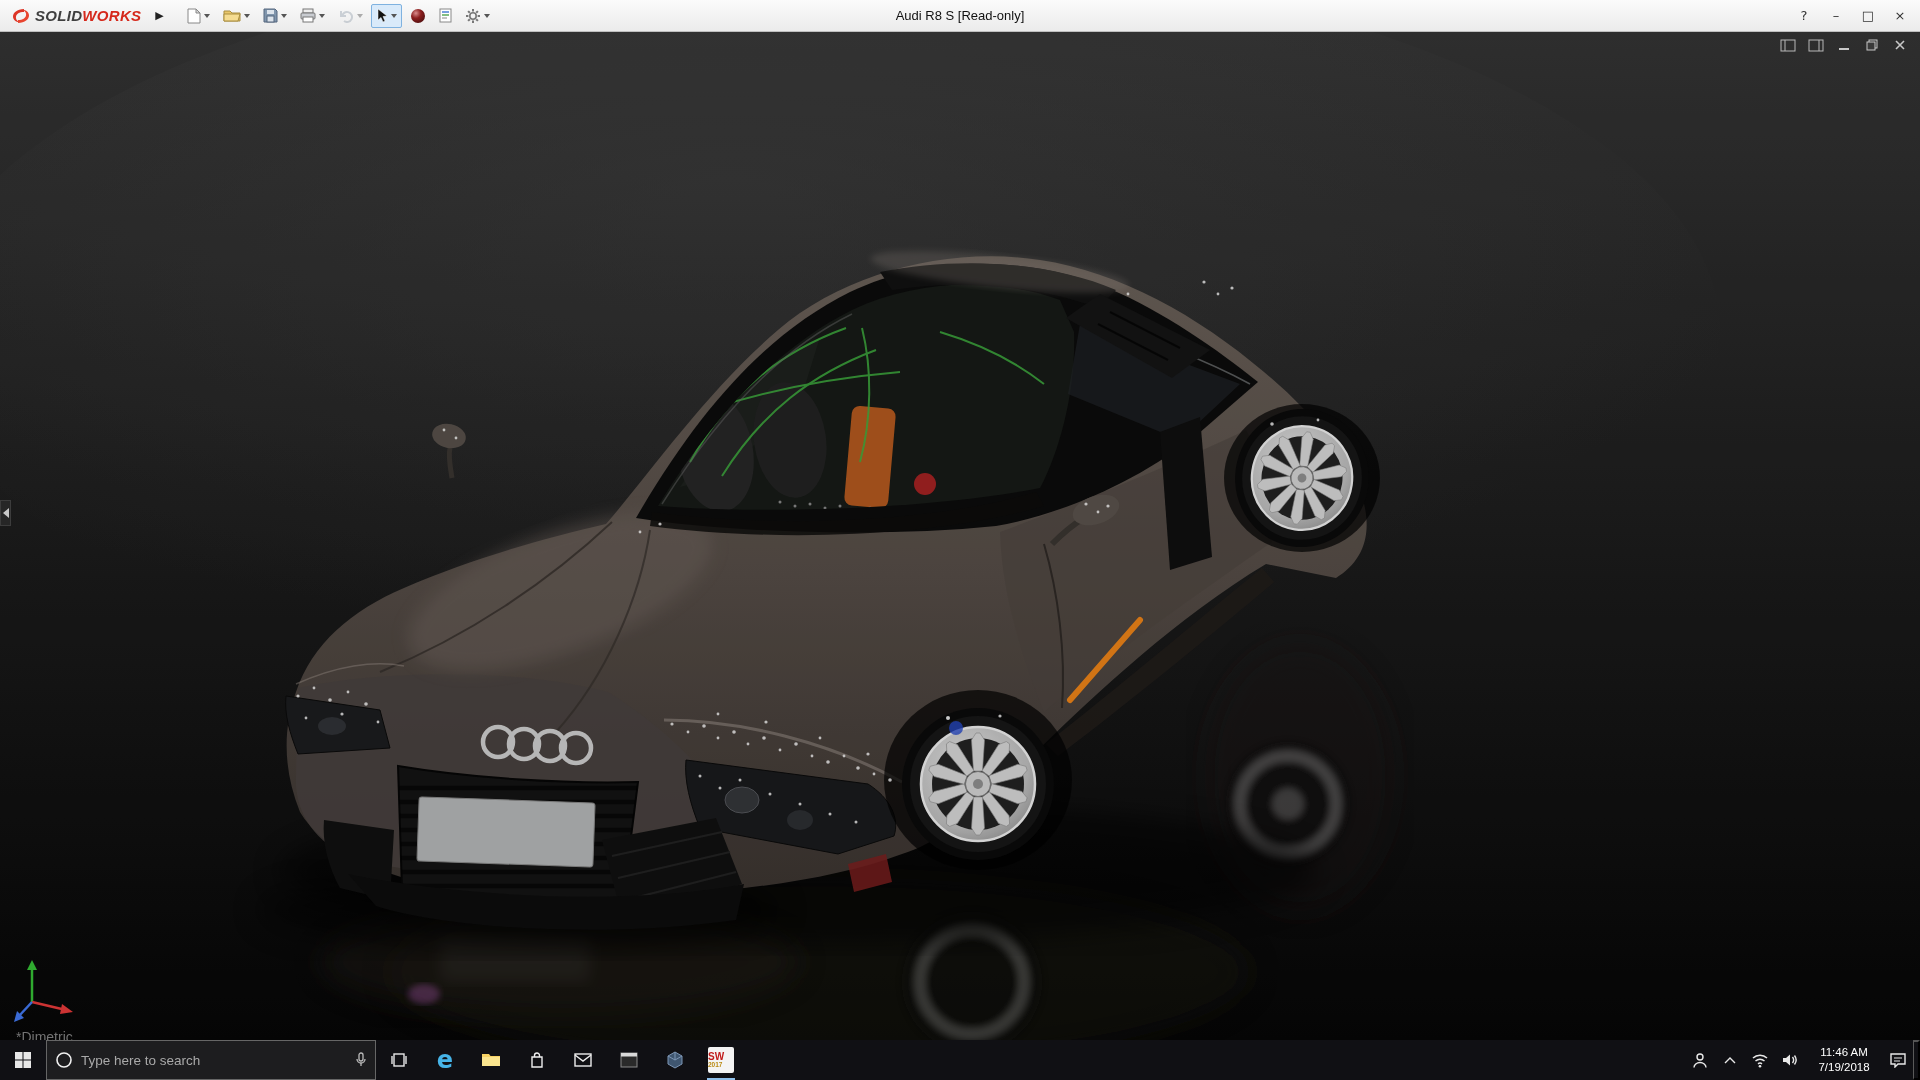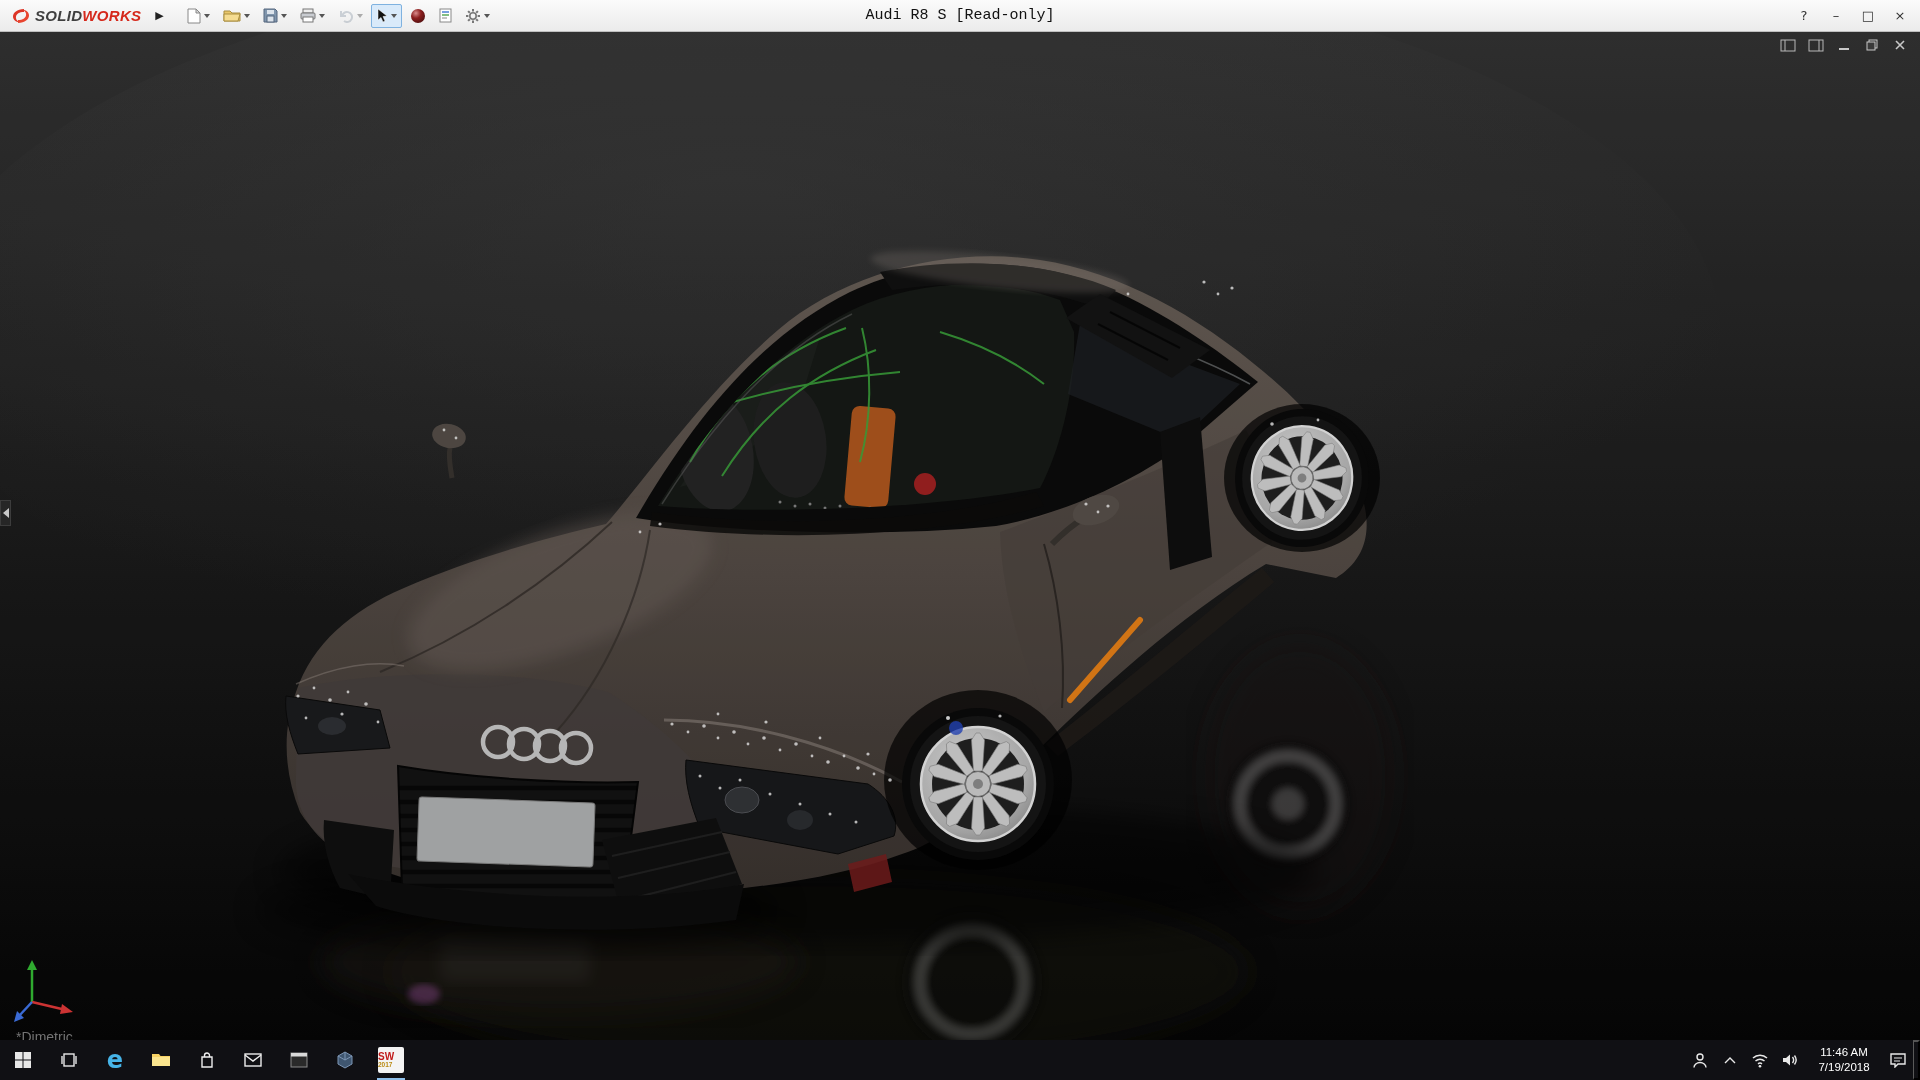--- a/index.html
+++ b/index.html
@@ -15,21 +15,21 @@
   .brand-text { font-style:italic; font-weight:bold; font-size:15px; letter-spacing:.3px; }
   .brand-text .solid { color:#3f3f3f; }
   .brand-text .works { color:#d5281b; }
   .menu-expand { margin-left:14px; font-size:11px; color:#222; background:none; border:none; cursor:pointer; }
   .qat { display:flex; align-items:center; gap:3px; margin-left:18px; }
   .tool { display:flex; align-items:center; gap:3px; height:24px; padding:2px 4px;
     background:none; border:1px solid transparent; border-radius:2px; cursor:pointer; }
   .tool .caret { width:0; height:0; border-left:3.5px solid transparent; border-right:3.5px solid transparent; border-top:4px solid #555; }
   .tool.active { background:#d9eafa; border-color:#7fb2e0; }
   .tool.disabled { opacity:.45; }
-  .tb-title { position:absolute; left:50%; transform:translateX(-50%); font-size:15px; color:#111; white-space:nowrap;font-family:Liberation Mono, monospace; }
+  .tb-title { position:absolute; left:50%; transform:translateX(-50%); font-size:13px; color:#111; white-space:nowrap; }
   .win-controls { margin-left:auto; display:flex; align-items:center; gap:4px; }
   .wbtn { width:28px; height:22px; background:none; border:none; font-size:13px; color:#333;
     display:flex; align-items:center; justify-content:center; cursor:pointer; font-family:"DejaVu Sans", sans-serif; }
 
   
   .viewport { position:absolute; top:32px; left:0; right:0; bottom:40px; overflow:hidden; background:#111; }
   .scene-svg { position:absolute; inset:0; width:100%; height:100%; }
   .mdi-controls { position:absolute; top:5px; right:10px; display:flex; gap:8px; z-index:5; }
   .mdi-btn { width:20px; height:16px; background:none; border:none; padding:0; cursor:pointer;
     display:flex; align-items:center; justify-content:center; }
@@ -495,20 +495,31 @@
     <button class="tb-btn">
       <svg width="18" height="18">
         <g fill="#e8e8e8">
             <rect x="1" y="1" width="7.5" height="7.5"></rect>
             <rect x="9.5" y="1" width="7.5" height="7.5"></rect>
             <rect x="1" y="9.5" width="7.5" height="7.5"></rect>
             <rect x="9.5" y="9.5" width="7.5" height="7.5"></rect>
           </g>
       </svg>
     </button>
+    <div class="search-box">
+      <svg width="18" height="18">
+          <circle cx="9" cy="9" r="7" fill="none" stroke="#f0f0f0" stroke-width="1.6"></circle>
+        </svg>
+      <input type="text" placeholder="Type here to search" style="">
+      <svg width="12" height="16">
+        <rect x="4" y="1" width="4" height="8" rx="2" fill="none" stroke="#bbb" stroke-width="1.3"></rect>
+        <path d="M2 7 a4 4 0 0 0 8 0" fill="none" stroke="#bbb" stroke-width="1.3"></path>
+        <line x1="6" y1="11" x2="6" y2="14" stroke="#bbb" stroke-width="1.3"></line>
+      </svg>
+    </div>
     <button class="tb-btn">
       <svg width="18" height="18">
         <rect x="4" y="3" width="10" height="12" fill="none" stroke="#e8e8e8" stroke-width="1.4"></rect>
         <path d="M2 5 v8" stroke="#e8e8e8" stroke-width="1.4"></path>
           <path d="M16 5 v8" stroke="#e8e8e8" stroke-width="1.4"></path>
       </svg>
     </button>
     <button class="tb-btn">
       <span class="edge-glyph">e</span>
     </button>

